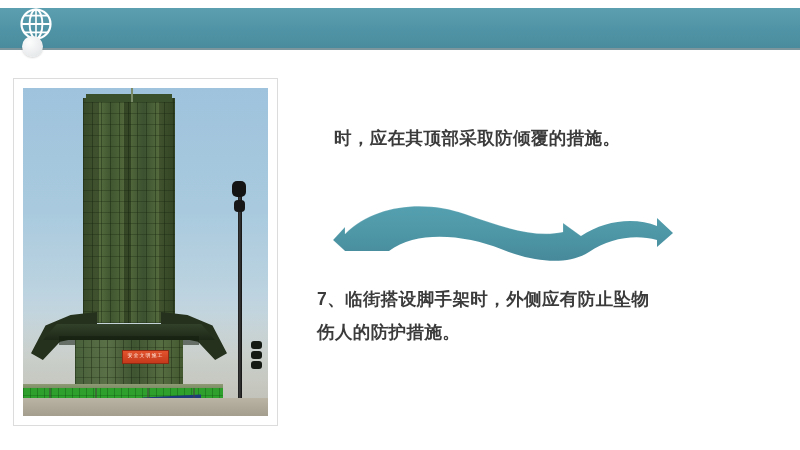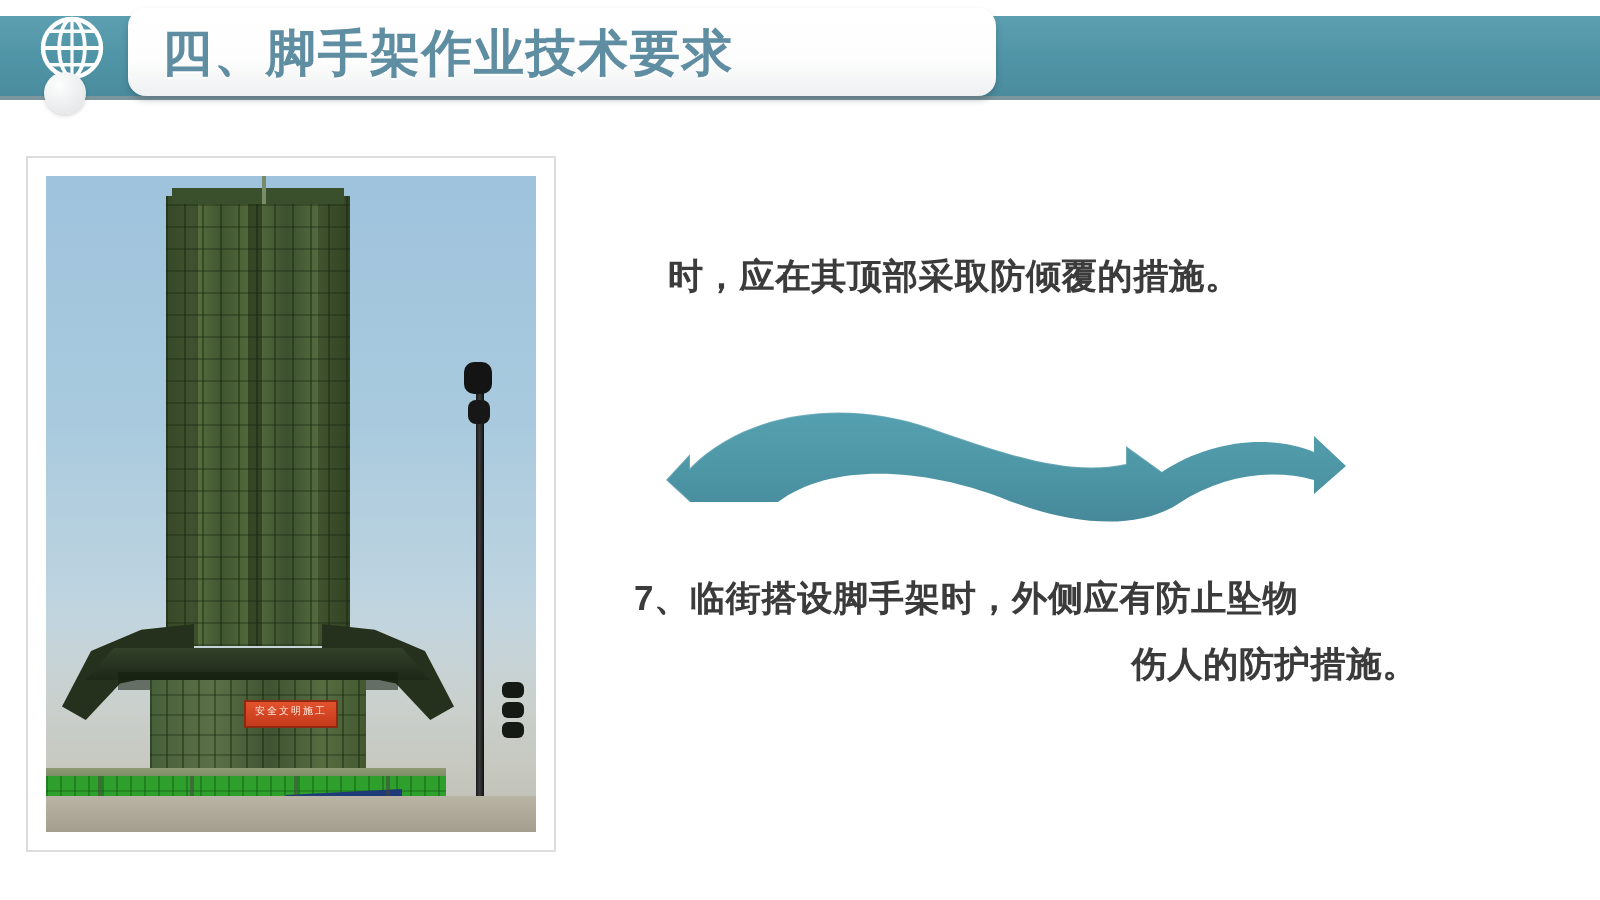--- a/index.html
+++ b/index.html
@@ -151,21 +151,21 @@
     color:#3b3b3b;
     font-size:17.5px;
     font-weight:bold;
     line-height:33px;
     letter-spacing:.4px;
   }
   #block1{left:334px;top:122px;width:372px;}
   #block2{left:317px;top:283px;width:392px;}
   .tb-line{display:block;white-space:nowrap;}
   #block1 .tb-line:nth-child(2){margin-left:-4px;}
-  #block2 .tb-line:nth-child(2){margin-left:0px;text-align:right;}
+  #block2 .tb-line:nth-child(2){margin-left:0px;}
 
   .arrow-wrap{position:absolute;left:305px;top:192px;width:390px;height:78px;}
 </style>
 </head>
 <body>
 
 <div class="slide">
 
   <div class="header-bar"></div>
 
@@ -174,23 +174,20 @@
       <circle cx="17" cy="17" r="14.5" fill="none" stroke="#ffffff" stroke-width="2.2"></circle>
       <ellipse cx="17" cy="17" rx="6.4" ry="14.5" fill="none" stroke="#ffffff" stroke-width="1.9"></ellipse>
       <line x1="2.5" y1="17" x2="31.5" y2="17" stroke="#ffffff" stroke-width="2"></line>
       <path d="M5.4 8.6 H28.6" fill="none" stroke="#ffffff" stroke-width="1.8"></path>
       <path d="M5.4 25.4 H28.6" fill="none" stroke="#ffffff" stroke-width="1.8"></path>
       <line x1="17" y1="2.5" x2="17" y2="31.5" stroke="#ffffff" stroke-width="1.6"></line>
     </svg>
   </div>
   <div class="globe-dot"></div>
 
-  <div class="title-plate">
-    <span class="title-text">四、脚手架作业技术要求</span>
-  </div>
 
   <div class="photo-frame">
     <div class="photo">
 
       <div class="haze"></div>
 
       <div class="tower-shaft"></div>
       <div class="shaft-dark-l"></div>
       <div class="shaft-dark-r"></div>
       <div class="shaft-mid"></div>

